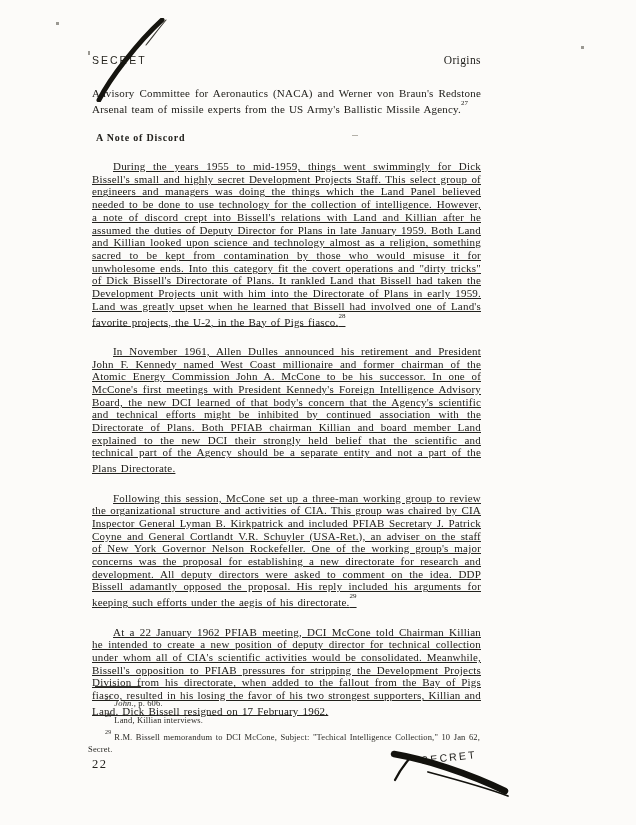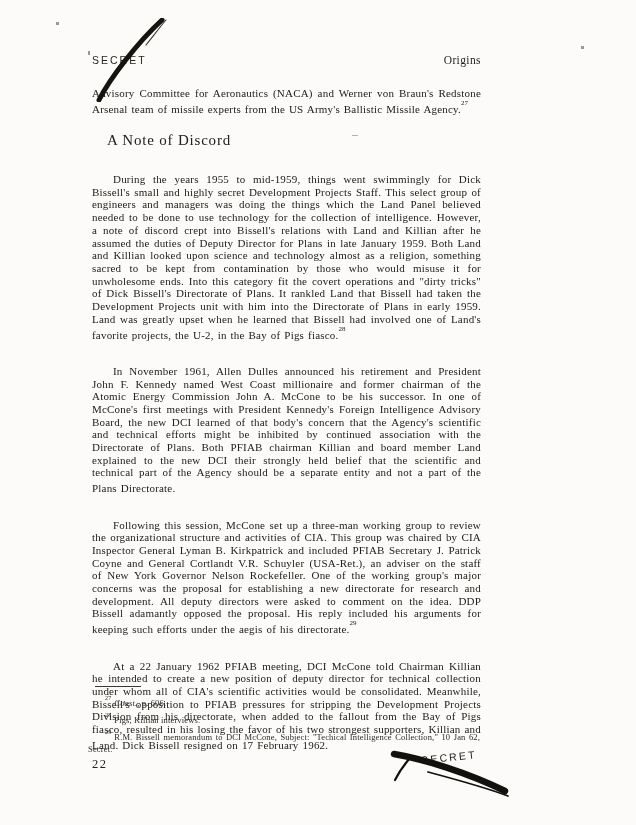--- a/index.html
+++ b/index.html
@@ -24,24 +24,24 @@
   }
   .slash-svg{position:absolute;left:-6px;top:-36px;width:100px;height:84px;pointer-events:none;}
   .origins{font-size:11.5px;letter-spacing:0.4px;color:#242320;}
 
   p.bodytext{
     margin:0;font-size:11px;line-height:12.7px;text-align:justify;
     letter-spacing:0.2px;word-spacing:1px;color:#22211d;
   }
   p.intro{margin-top:19px;}
   .section-heading{
-    margin:17px 0 0 15px;font-size:15px;font-weight:normal;
+    margin:17px 0 0 4px;font-size:10px;font-weight:bold;
     letter-spacing:0.8px;color:#22211d;
   }
-  p.para{margin-top:24px;text-indent:21px;}
+  p.para{margin-top:17px;text-indent:21px;text-decoration:underline;}
   sup.fnref{font-size:7px;position:relative;top:-3px;letter-spacing:0;}
 
   .footnotes{position:absolute;left:88px;top:686px;width:392px;color:#2a2925;}
   .fn-rule{width:46px;border-top:1.2px solid #3a3935;margin:0 0 7px 7px;}
   .footnote{
     margin:0 0 2px 0;font-size:8.5px;line-height:12.2px;
     text-indent:17px;text-align:justify;letter-spacing:0.15px;
   }
   .footnote sup{font-size:6px;position:relative;top:-2px;margin-right:3px;}
   .fn-italic{font-style:italic;}
@@ -89,22 +89,22 @@
     <p class="bodytext para"><span>In November 1961, Allen Dulles announced his retirement and President John F. Kennedy named West Coast millionaire and former chairman of the Atomic Energy Commission John A. McCone to be his successor. In one of McCone's first meetings with President Kennedy's Foreign Intelligence Advisory Board, the new DCI learned of that body's concern that the Agency's scientific and technical efforts might be inhibited by continued association with the Directorate of Plans. Both PFIAB chairman Killian and board member Land explained to the new DCI their strongly held belief that the scientific and technical part of the Agency should be a separate entity and not a part of the Plans Directorate.</span><sup class="fnref"></sup></p>
 
     <p class="bodytext para"><span>Following this session, McCone set up a three-man working group to review the organizational structure and activities of CIA. This group was chaired by CIA Inspector General Lyman B. Kirkpatrick and included PFIAB Secretary J. Patrick Coyne and General Cortlandt V.R. Schuyler (USA-Ret.), an adviser on the staff of New York Governor Nelson Rockefeller. One of the working group's major concerns was the proposal for establishing a new directorate for research and development. All deputy directors were asked to comment on the idea. DDP Bissell adamantly opposed the proposal. His reply included his arguments for keeping such efforts under the aegis of his directorate.</span><sup class="fnref">29</sup></p>
 
     <p class="bodytext para"><span>At a 22 January 1962 PFIAB meeting, DCI McCone told Chairman Killian he intended to create a new position of deputy director for technical collection under whom all of CIA's scientific activities would be consolidated. Meanwhile, Bissell's opposition to PFIAB pressures for stripping the Development Projects Division from his directorate, when added to the fallout from the Bay of Pigs fiasco, resulted in his losing the favor of his two strongest supporters, Killian and Land. Dick Bissell resigned on 17 February 1962.</span><sup class="fnref"></sup></p>
 
   </div>
 
   <div class="footnotes">
     <div class="fn-rule"></div>
-    <p class="footnote"><sup>27</sup><span class="fn-italic">Coast.,</span><span> p. 606.</span></p>
-    <p class="footnote"><sup>28</sup><span class="fn-italic"></span><span>Pigs, Killian interviews.</span></p>
+    <p class="footnote"><sup>27</sup><span class="fn-italic">John.,</span><span> p. 606.</span></p>
+    <p class="footnote"><sup>28</sup><span class="fn-italic"></span><span>Land, Killian interviews.</span></p>
     <p class="footnote"><sup>29</sup><span class="fn-italic"></span><span>R.M. Bissell memorandum to DCI McCone, Subject: "Techical Intelligence Collection," 10 Jan 62, Secret.</span></p>
   </div>
 
   <div class="page-number">22</div>
 
   <div class="stamp-bottom">
     <span class="stamp-text">SECRET</span>
     <svg viewBox="0 0 128 62">
       <path d="M 6,14 C 36,19 80,33 117,51" fill="none" stroke="#12110d" stroke-width="6.5" stroke-linecap="round"></path>
       <path d="M 40,32 C 70,40 99,48 120,56" fill="none" stroke="#12110d" stroke-width="1.8" stroke-linecap="round"></path>

